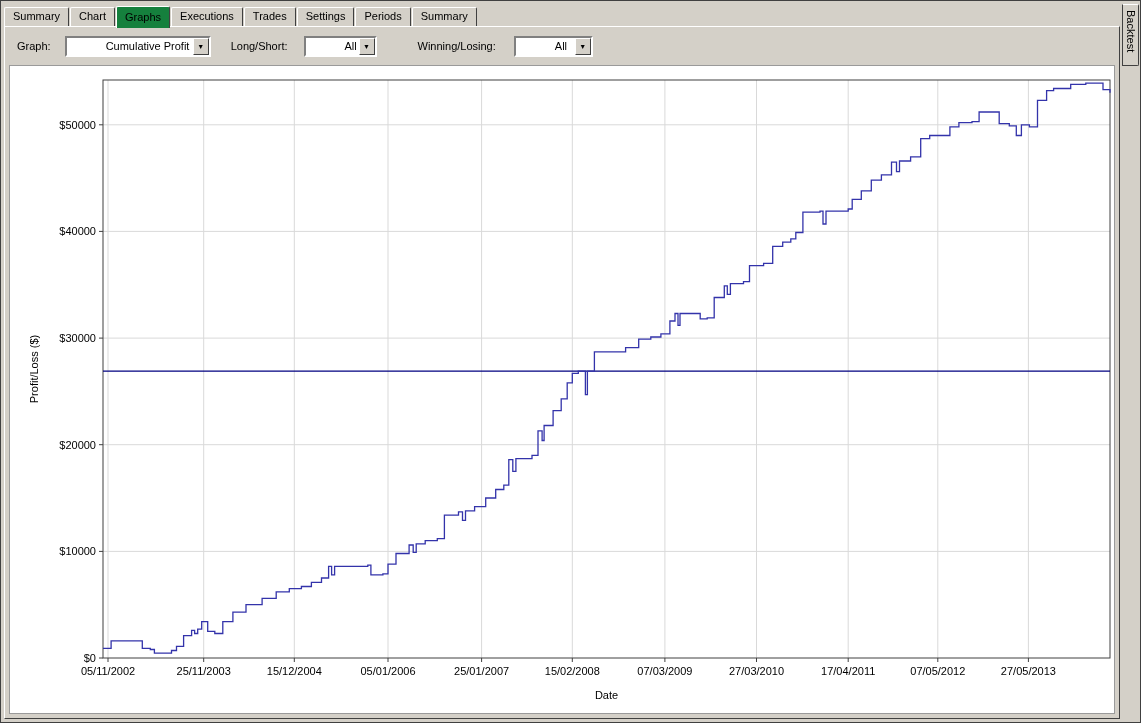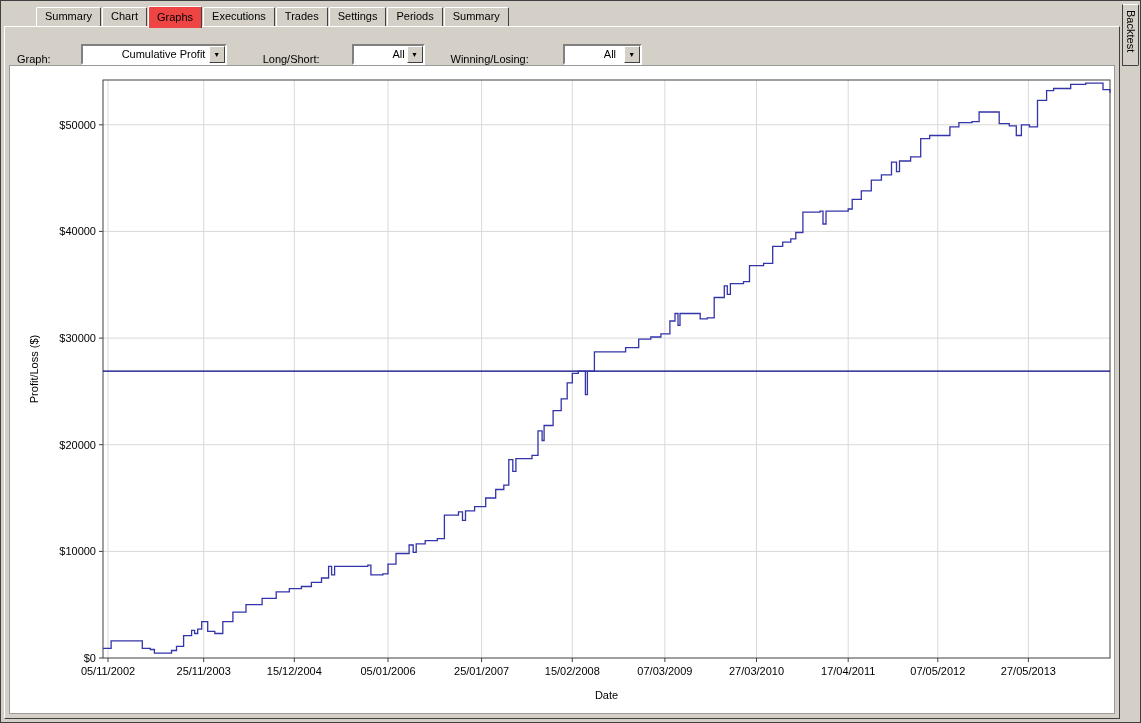--- a/index.html
+++ b/index.html
@@ -1,35 +1,35 @@
 <!DOCTYPE html>
 <html><head>
 <meta charset="utf-8">
 <style>
   * { margin:0; padding:0; box-sizing:border-box; }
   body { font-family:"Liberation Sans", sans-serif; font-size:11px; color:#000; background:#808080; }
   .window { width:1141px; height:723px; position:relative; background:#d4d0c8; border:1px solid #404040; overflow:hidden; }
 
   
-  .tab-strip { position:absolute; top:0; left:0; right:20px; height:25px; display:flex; align-items:flex-end; padding:3px 0 0 3px; z-index:3;margin-left:32px; }
+  .tab-strip { position:absolute; top:0; left:0; right:20px; height:25px; display:flex; align-items:flex-end; padding:3px 0 0 3px; z-index:3; }
   .tab { height:19px; line-height:17px; padding:0 8px; background:#d4d0c8; border:1px solid #404040; border-bottom:none; border-top-color:#fff; border-left-color:#fff; border-radius:2px 2px 0 0; margin-right:1px; cursor:default; position:relative; white-space:nowrap; }
-  .tab.active { height:22px; line-height:20px; margin-bottom:-2px; z-index:4; background:#ef4444;text-align:center; }
+  .tab.active { height:22px; line-height:20px; margin-bottom:-2px; z-index:4; background:#15803d;text-align:center; }
 
   
   .side-strip { position:absolute; top:0; right:0; width:20px; height:100%; background:#d4d0c8; z-index:5; }
   .side-tab { position:absolute; top:3px; left:2px; width:17px; height:62px; background:#d4d0c8; border:1px solid #404040; border-top-color:#fff; border-radius:0 2px 2px 0; display:flex; justify-content:center; padding-top:5px; cursor:default; }
   .side-tab span { writing-mode:vertical-rl; white-space:nowrap; }
 
   
   .tab-page { position:absolute; left:3px; right:20px; top:25px; bottom:3px; background:#d4d0c8; border:1px solid; border-color:#fff #404040 #404040 #fff; z-index:2; }
 
   
-  .toolbar { position:absolute; top:0; left:0; right:0; height:38px; display:flex; align-items:flex-end;gap:16px; }
+  .toolbar { position:absolute; top:0; left:0; right:0; height:38px; display:flex; align-items:center; }
   .tb-label { white-space:nowrap; }
-  .ml12{margin-left:12px} .ml14{margin-left:14px} .ml16{margin-left:16px} .ml18{margin-left:18px} .ml20{margin-left:20px} .ml24{margin-left:10px}
+  .ml12{margin-left:12px} .ml14{margin-left:14px} .ml16{margin-left:16px} .ml18{margin-left:18px} .ml20{margin-left:20px} .ml24{margin-left:41px}
   .combo { height:21px; background:#fff; border:2px solid; border-color:#808080 #fff #fff #808080; display:flex; align-items:stretch; cursor:default;padding-left:36px; }
   .combo-value { flex:1; padding:1px 3px; overflow:hidden; white-space:nowrap; line-height:15px; }
   .combo-btn { width:16px; background:#d4d0c8; border:1px solid; border-color:#fff #404040 #404040 #fff; display:flex; align-items:center; justify-content:center; font-size:7px; color:#000; }
   .w-graph{width:146px} .w-ls{width:73px} .w-wl{width:79px}
 
   
   .chart-panel { position:absolute; left:4px; right:4px; top:38px; bottom:4px; background:#fff; border:1px solid #9a9a9a; overflow:hidden; }
   .chart-panel svg { display:block; }
   .tick { font-family:"Liberation Sans", sans-serif; font-size:11px; fill:#000; }
 </style>

